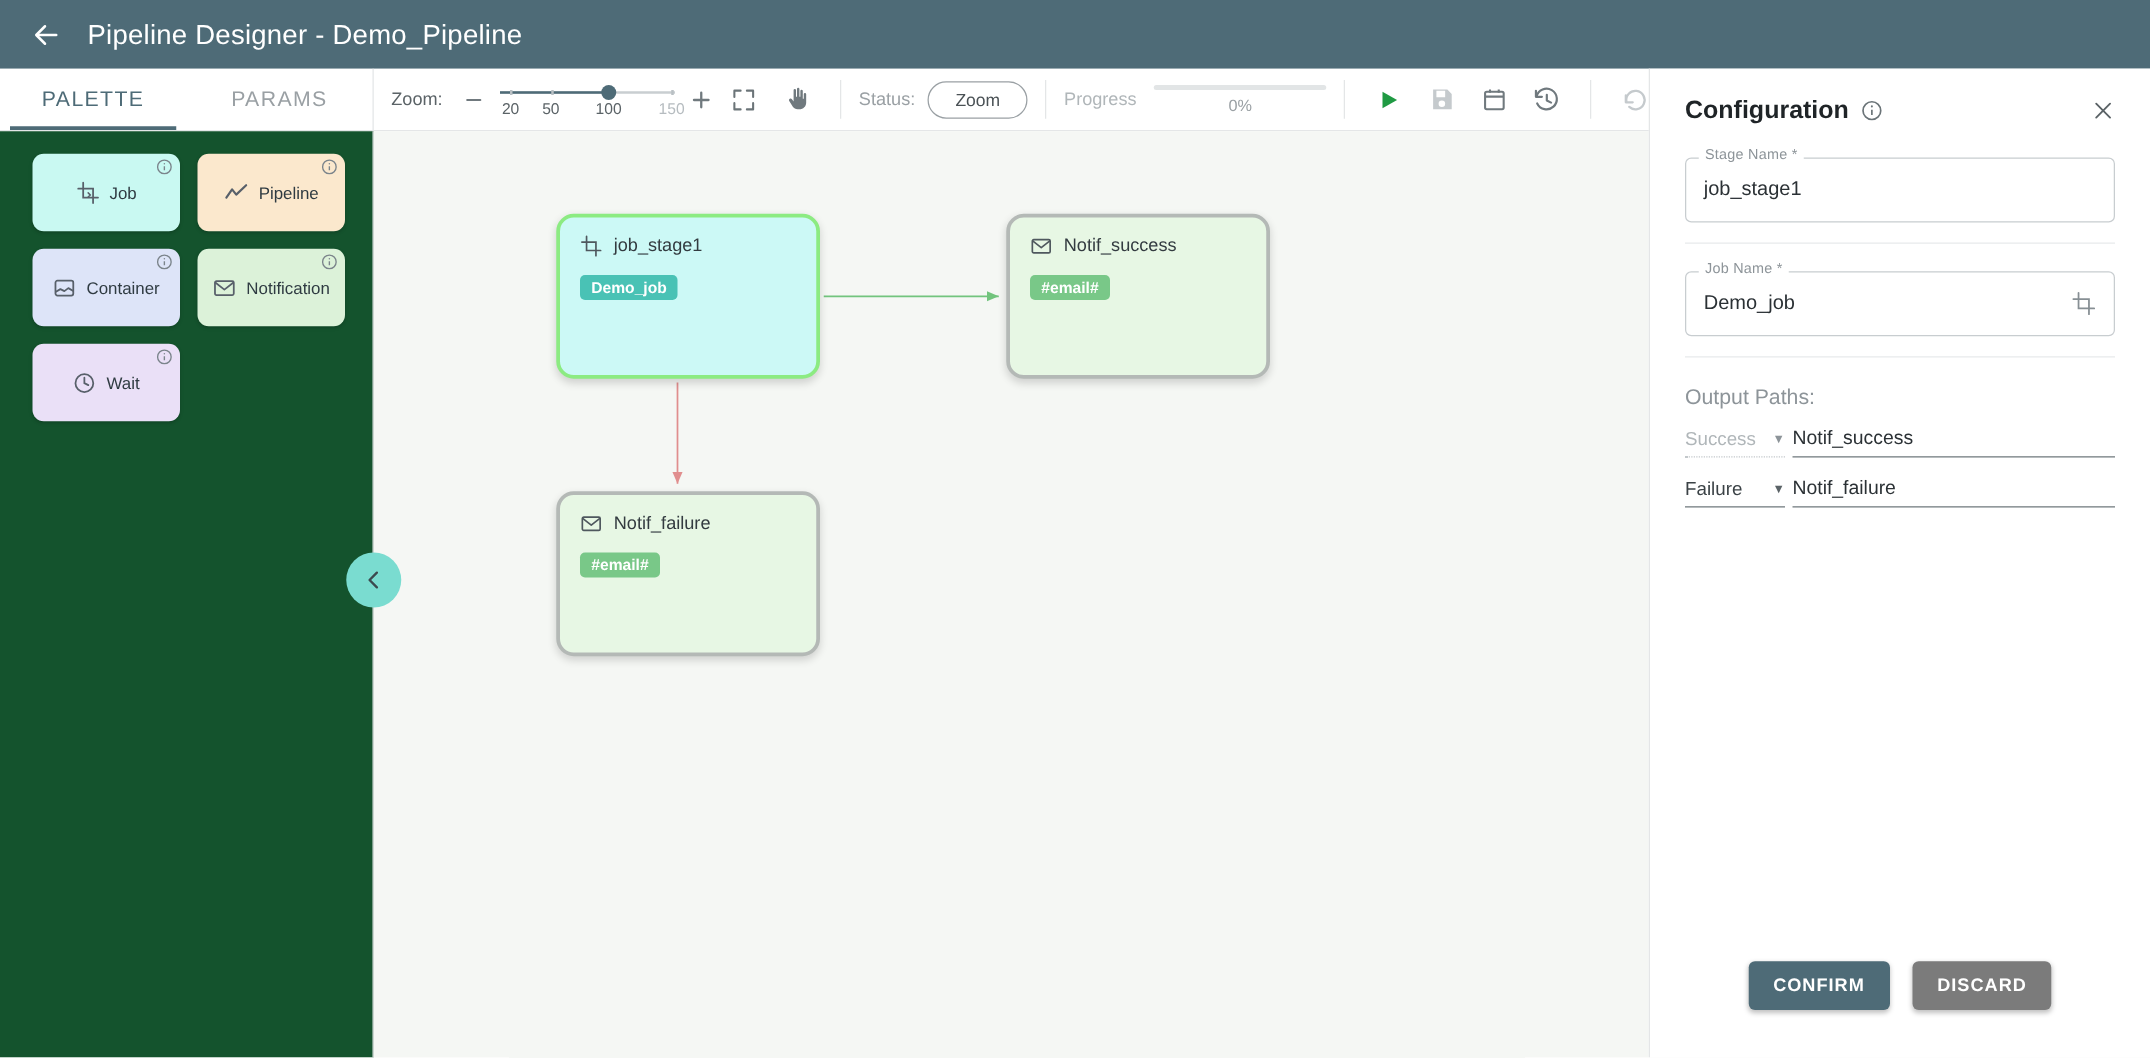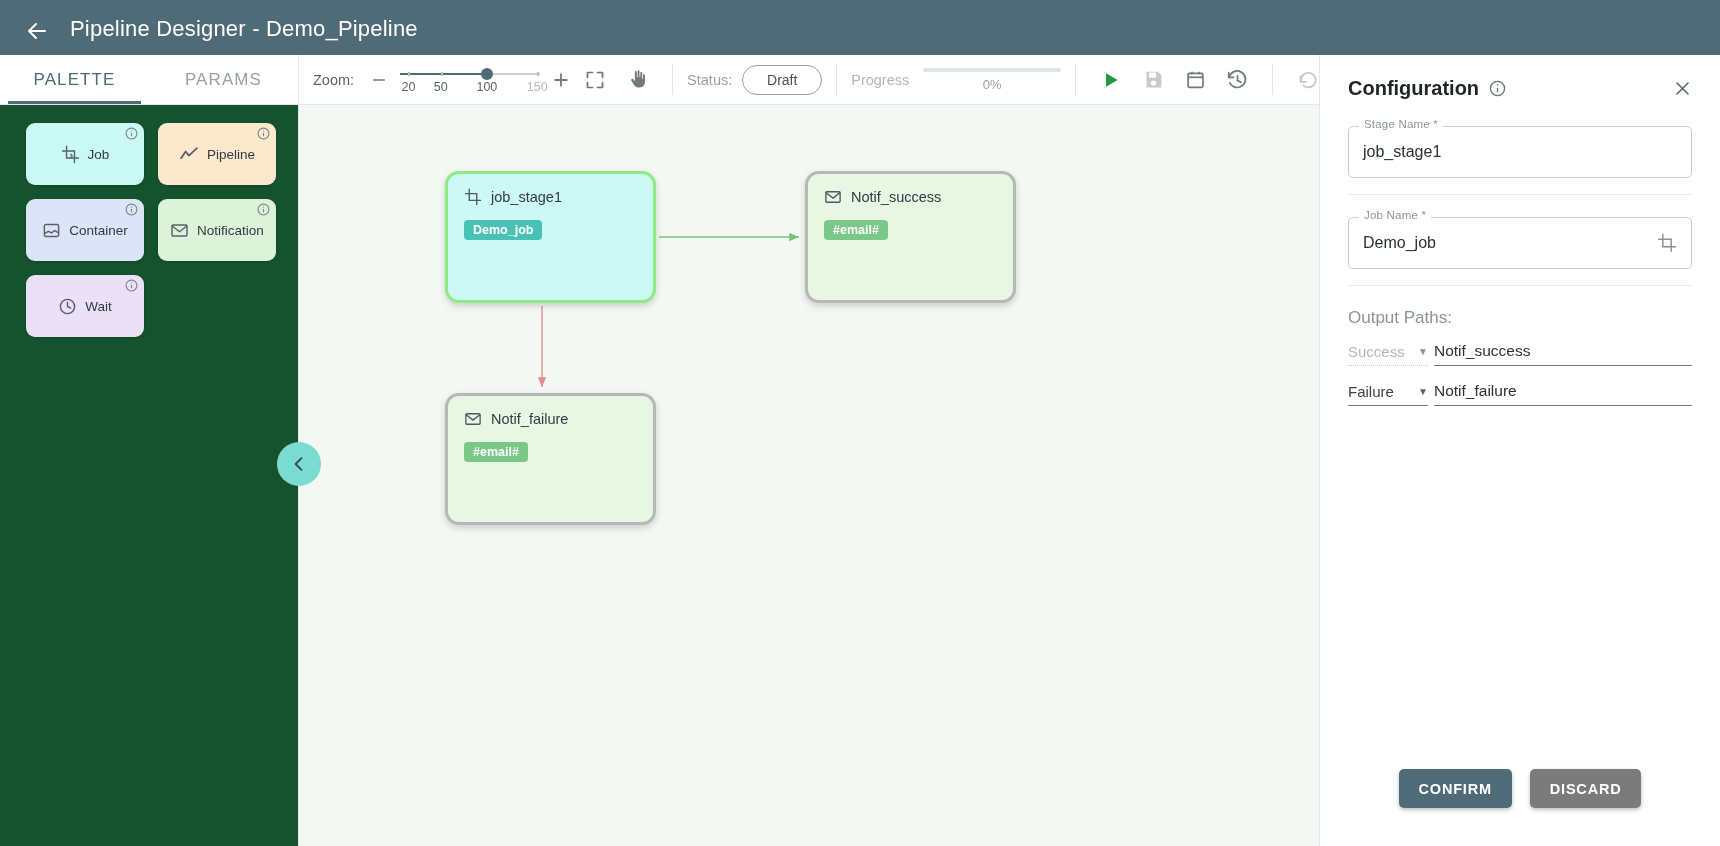--- a/index.html
+++ b/index.html
@@ -8,22 +8,22 @@
     font-family: "Liberation Sans", sans-serif;
     background: #ffffff;
     overflow: hidden;
   }
   #app { position: relative; width: 1720px; height: 846px; }
 
   
   .appbar {
     position: absolute; left: 0; top: 0; width: 1720px; height: 55px;
     background: #4e6b77;
-    display: flex; gap: 18px;
-    padding: 16px 22px;
+    display: flex; align-items: center; gap: 18px;
+    padding: 4px 22px;
   }
   .back-btn {
     width: 30px; height: 30px; display: flex; align-items: center; justify-content: center;
     cursor: pointer; color: #ffffff;
   }
   .appbar-title {
     color: #ffffff; font-size: 22px; font-weight: 400; letter-spacing: .2px;
     white-space: nowrap;
   }
 
@@ -282,21 +282,21 @@
         <svg width="21" height="21" viewBox="0 0 24 24" fill="currentColor">
           <path d="M9 3.5a1.1 1.1 0 0 1 2.2 0v6h.9v-7a1.1 1.1 0 0 1 2.2 0v7h.9V4.4a1.1 1.1 0 0 1 2.2 0v7.1h.9V7.2a1.1 1.1 0 0 1 2.2 0v7.6c0 3.6-2.6 6.2-6.2 6.2h-1.6c-2 0-3.3-.8-4.4-2.3L5 13.4c-.5-.8-.2-1.6.5-2 .7-.4 1.5-.2 2 .5l1.5 2V3.5z"></path>
         </svg>
       </span>
     </div>
 
     <div class="tb-div"></div>
 
     <div class="tb-section">
       <span class="status-label">Status:</span>
-      <span class="status-chip">Draft</span>
+      <span class="status-chip">Zoom</span>
     </div>
 
     <div class="tb-div"></div>
 
     <div class="tb-section">
       <span class="progress-label">Progress</span>
       <div class="progress-block">
         <div class="progress-bar"></div>
         <div class="progress-pct">0%</div>
       </div>

